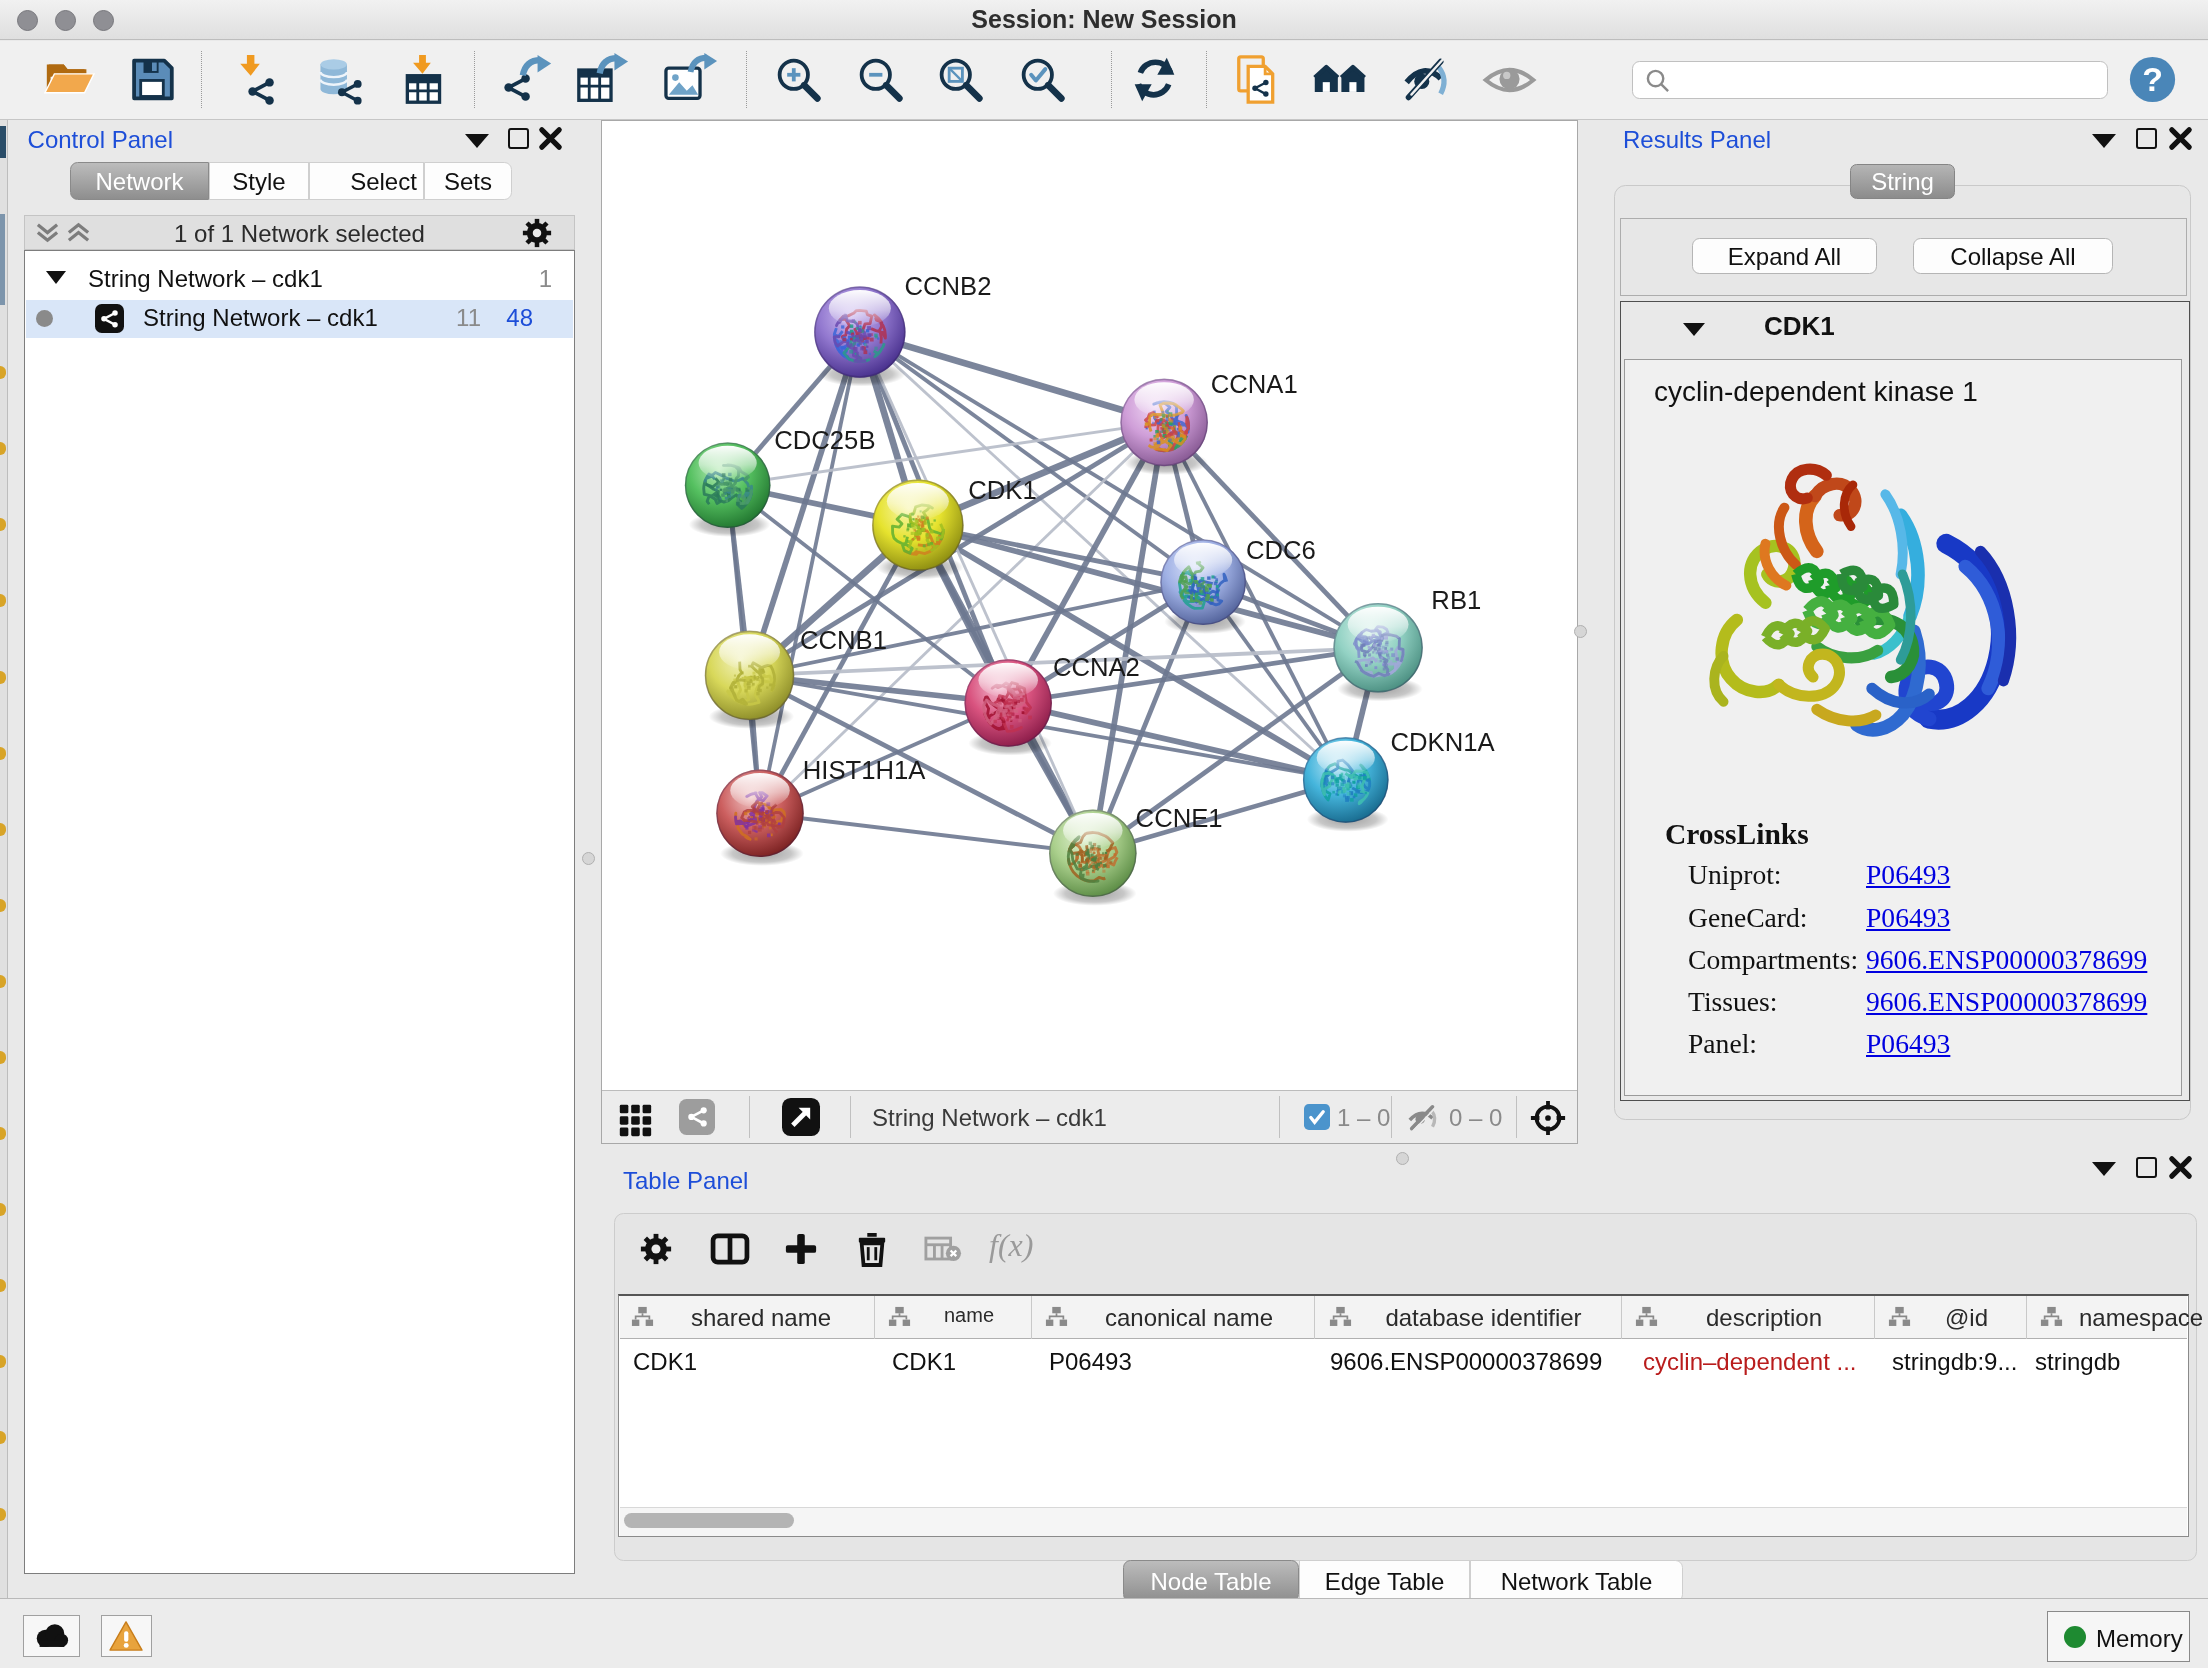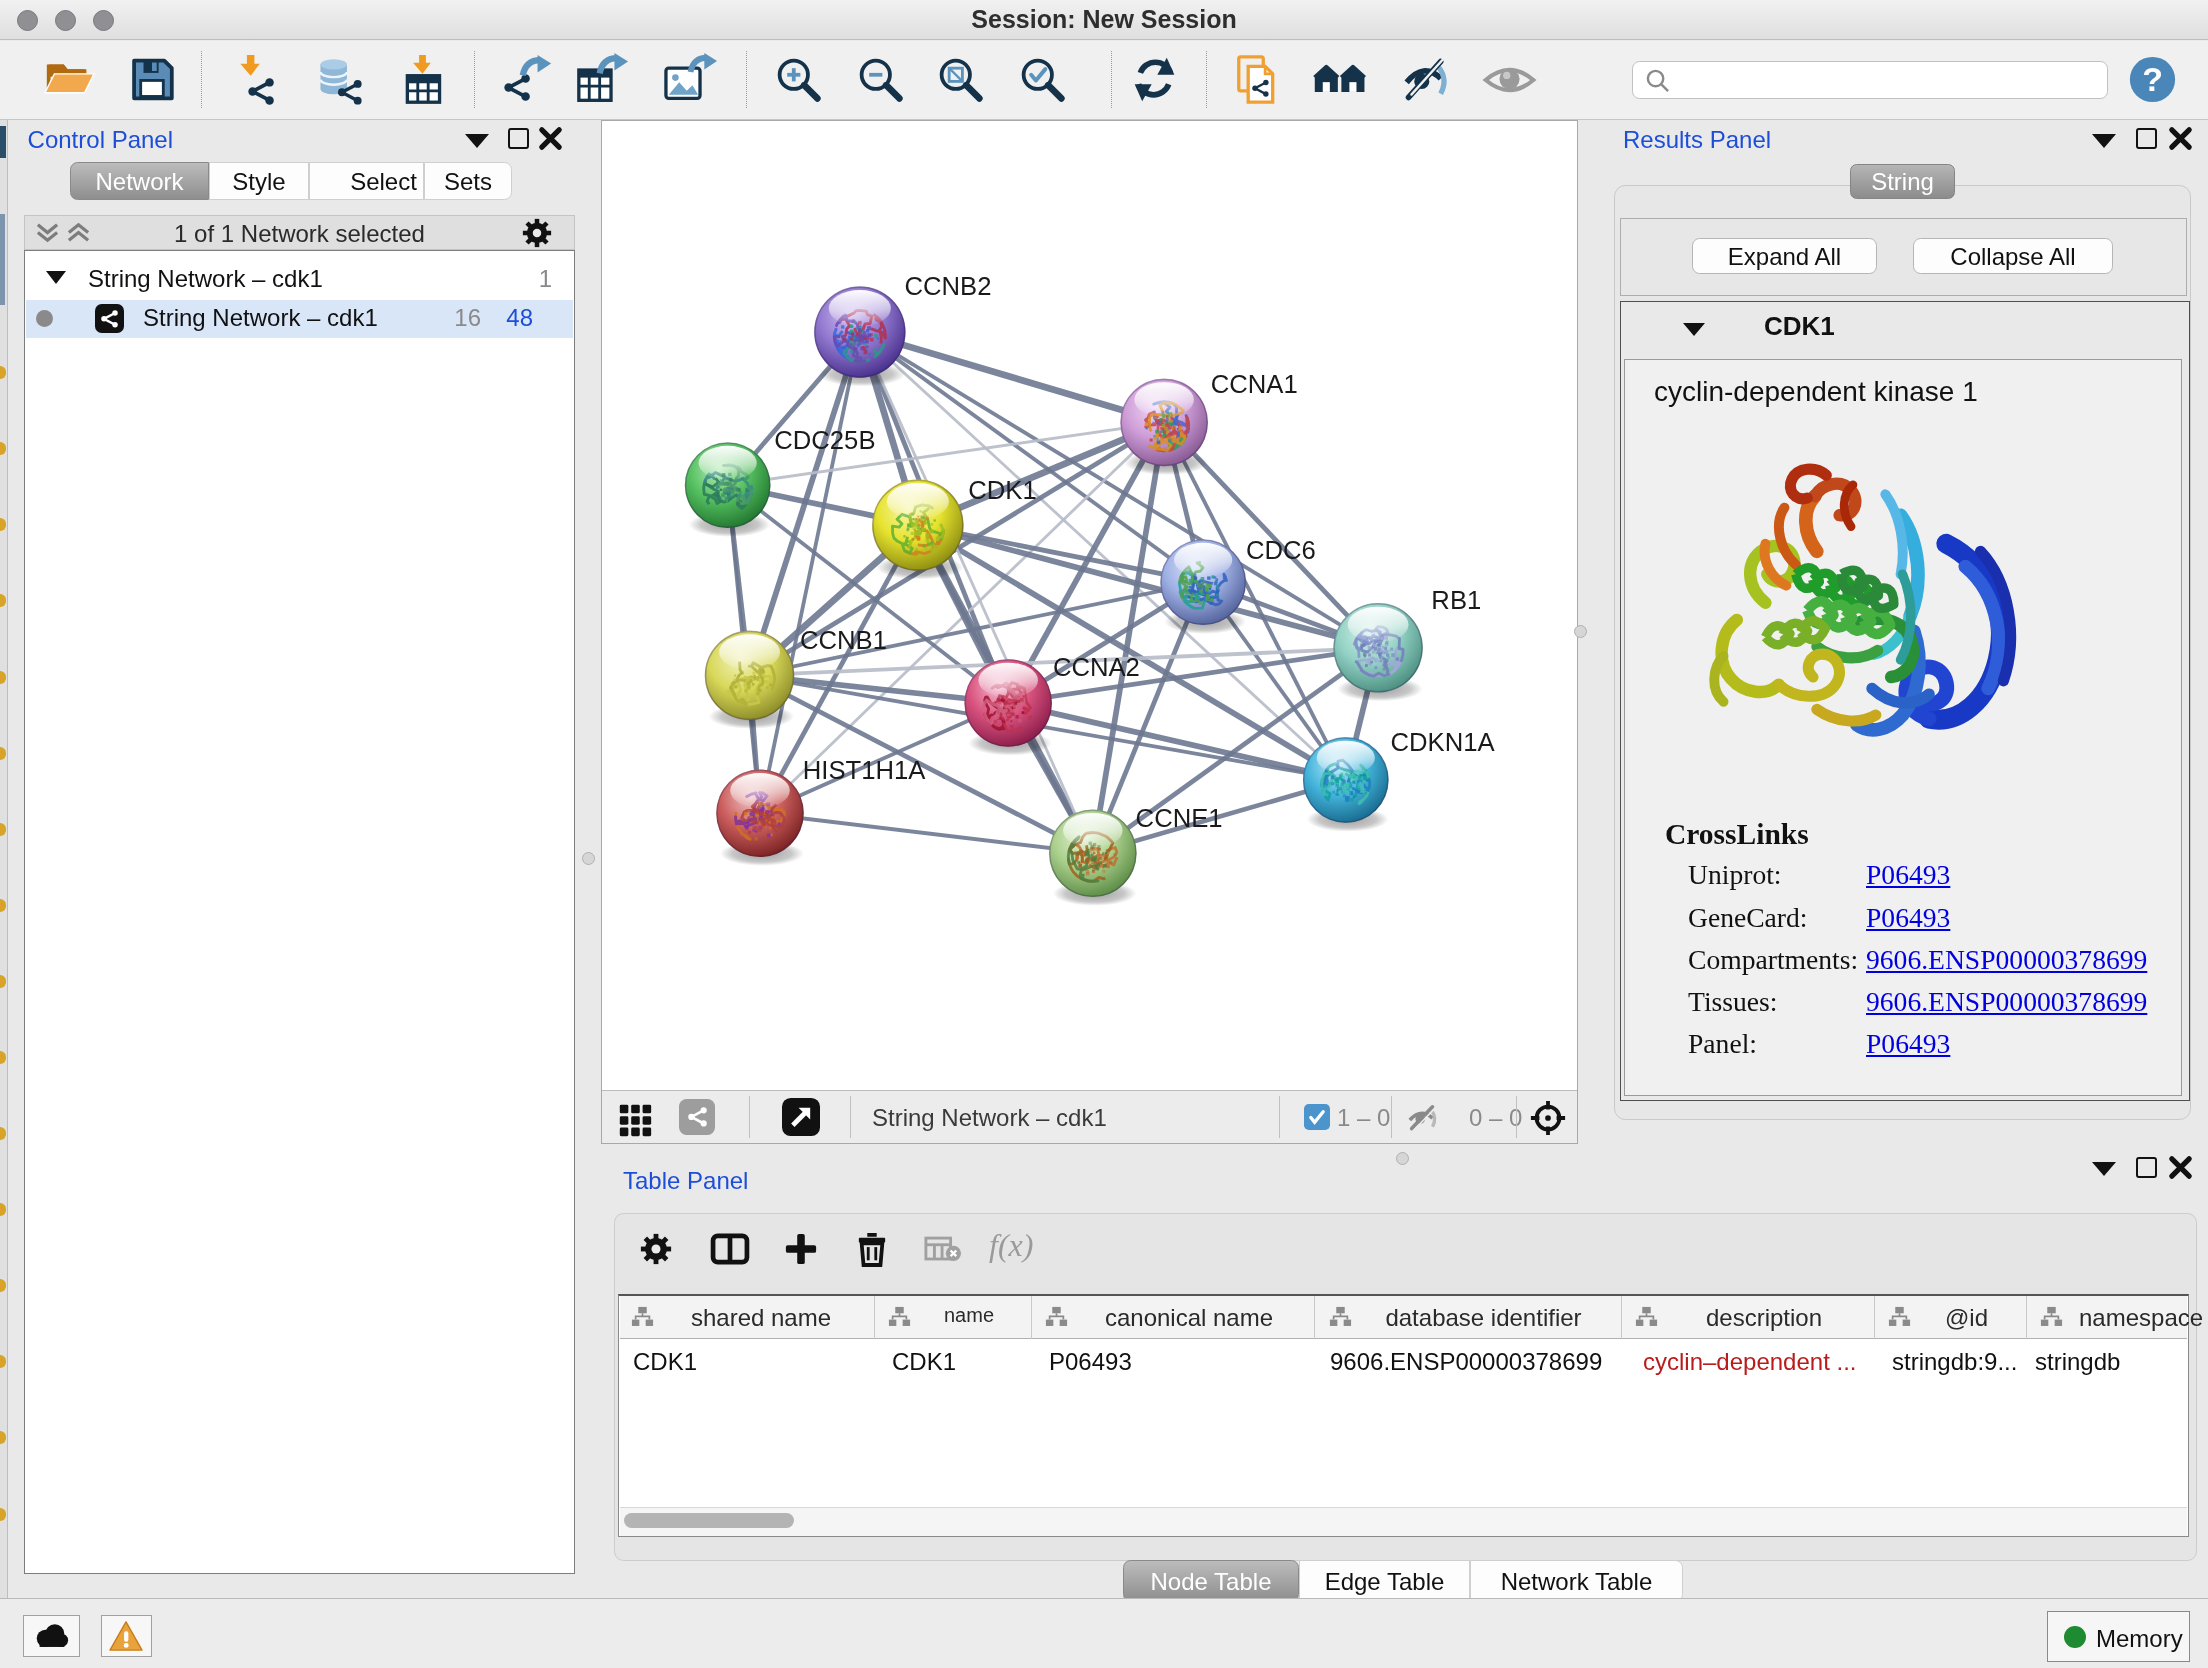--- a/index.html
+++ b/index.html
@@ -243,21 +243,21 @@
 <div class="abs" style="left:36px;top:310px;width:17px;height:17px;border-radius:50%;background:#8a8a8a;"></div>
 <div class="abs" style="left:95px;top:304px;width:28.5px;height:28.5px;border-radius:6.7px;background:#111;"></div>
 <div class="abs" style="left:98px;top:307px;"><svg width="23" height="23" viewBox="0 0 24 24" style="">
       <line x1="6.24" y1="12.36" x2="17.759999999999998" y2="6.24" stroke="#fff" stroke-width="2.5200000000000005"></line>
       <line x1="6.24" y1="12.36" x2="17.759999999999998" y2="18.48" stroke="#fff" stroke-width="2.5200000000000005"></line>
       <circle cx="17.759999999999998" cy="6.24" r="2.88" fill="#fff"></circle>
       <circle cx="6.24" cy="12.36" r="2.88" fill="#fff"></circle>
       <circle cx="17.759999999999998" cy="18.48" r="2.88" fill="#fff"></circle>
     </svg></div>
 <div class="abs" style="left:143px;top:304px;font-size:24px;color:#111;">String Network – cdk1</div>
-<div class="abs" style="left:433px;top:304px;width:48px;text-align:right;font-size:24px;color:#8a8a8a;">16</div>
+<div class="abs" style="left:433px;top:304px;width:48px;text-align:right;font-size:24px;color:#8a8a8a;">11</div>
 <div class="abs" style="left:485px;top:304px;width:48px;text-align:right;font-size:24px;color:#1d4ed8;">48</div>
 <div class="abs" style="left:582px;top:852px;width:13.3px;height:13.3px;border-radius:50%;background:#d6d6d6;border:1px solid #b0b0b0;"></div>
 <div class="abs" style="left:601px;top:120px;width:977px;height:1024px;background:#fff;border:1px solid #a8a8a8;"></div>
 <svg class="abs" style="left:602px;top:121px;" width="975" height="969" viewBox="0 0 1025 1019">
     <defs>
       <radialGradient id="shad" cx="0.5" cy="0.5" r="0.5">
         <stop offset="0" stop-color="#000" stop-opacity="0.38"></stop>
         <stop offset="0.7" stop-color="#000" stop-opacity="0.22"></stop>
         <stop offset="1" stop-color="#000" stop-opacity="0"></stop>
       </radialGradient>
@@ -1365,21 +1365,21 @@
     </svg></div>
 <div class="abs" style="left:1337px;top:1104px;font-size:24px;color:#8a8a8a;">1 – 0</div>
 <div class="abs" style="left:1391px;top:1096px;width:0;height:42px;border-left:1px solid #c0c0c0;"></div>
 <div class="abs" style="left:1406px;top:1103px;"><svg width="36" height="28.5" viewBox="0 0 38 30" style="">
       <path d="M4 18 Q16 5 28 16" fill="none" stroke="#8a8a8a" stroke-width="3.8"></path>
       <path d="M27 8 Q33 16 28 25" fill="none" stroke="#b8b8b8" stroke-width="3.5"></path>
       <circle cx="15" cy="17" r="5" fill="#8a8a8a"></circle>
       <path d="M6 27 L28 4" stroke="#8a8a8a" stroke-width="3.8" stroke-linecap="round"></path>
       <path d="M8 29 L30 6" stroke="#ececec" stroke-width="1.8" stroke-linecap="round"></path>
     </svg></div>
-<div class="abs" style="left:1449px;top:1104px;font-size:24px;color:#8a8a8a;margin-left:20px;">0 – 0</div>
+<div class="abs" style="left:1449px;top:1104px;font-size:24px;color:#8a8a8a;">0 – 0</div>
 <div class="abs" style="left:1516px;top:1096px;width:0;height:42px;border-left:1px solid #c0c0c0;"></div>
 <div class="abs" style="left:1529px;top:1099px;"><svg width="38" height="38" viewBox="0 0 40 40" style="">
       <circle cx="20" cy="20" r="12" fill="none" stroke="#111" stroke-width="4"></circle>
       <path d="M20 2 V11 M20 29 V38 M2 20 H11 M29 20 H38" stroke="#111" stroke-width="4"></path>
       <circle cx="20" cy="20" r="3" fill="#111"></circle>
     </svg></div>
 <div class="abs" style="left:1396px;top:1152px;width:13.3px;height:13.3px;border-radius:50%;background:#d6d6d6;border:1px solid #b0b0b0;"></div>
 <div class="abs" style="left:1574px;top:625px;width:13.3px;height:13.3px;border-radius:50%;background:#d6d6d6;border:1px solid #b0b0b0;"></div>
 <div class="abs ptitle" style="left:1623px;top:126px;">Results Panel</div>
 <div class="abs" style="left:2092px;top:134px;width:0;height:0;border-left:12.4px solid transparent;border-right:12.4px solid transparent;border-top:14.3px solid #111;"></div>

